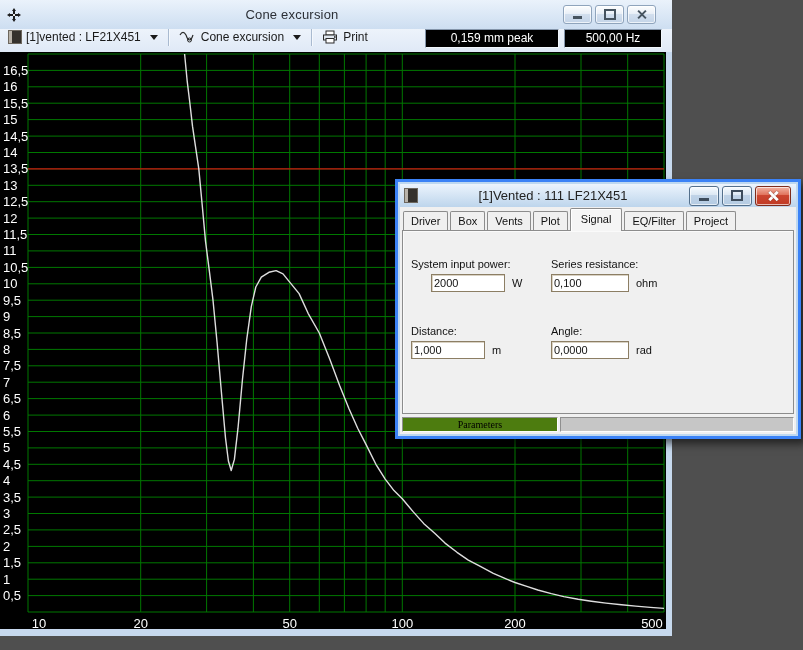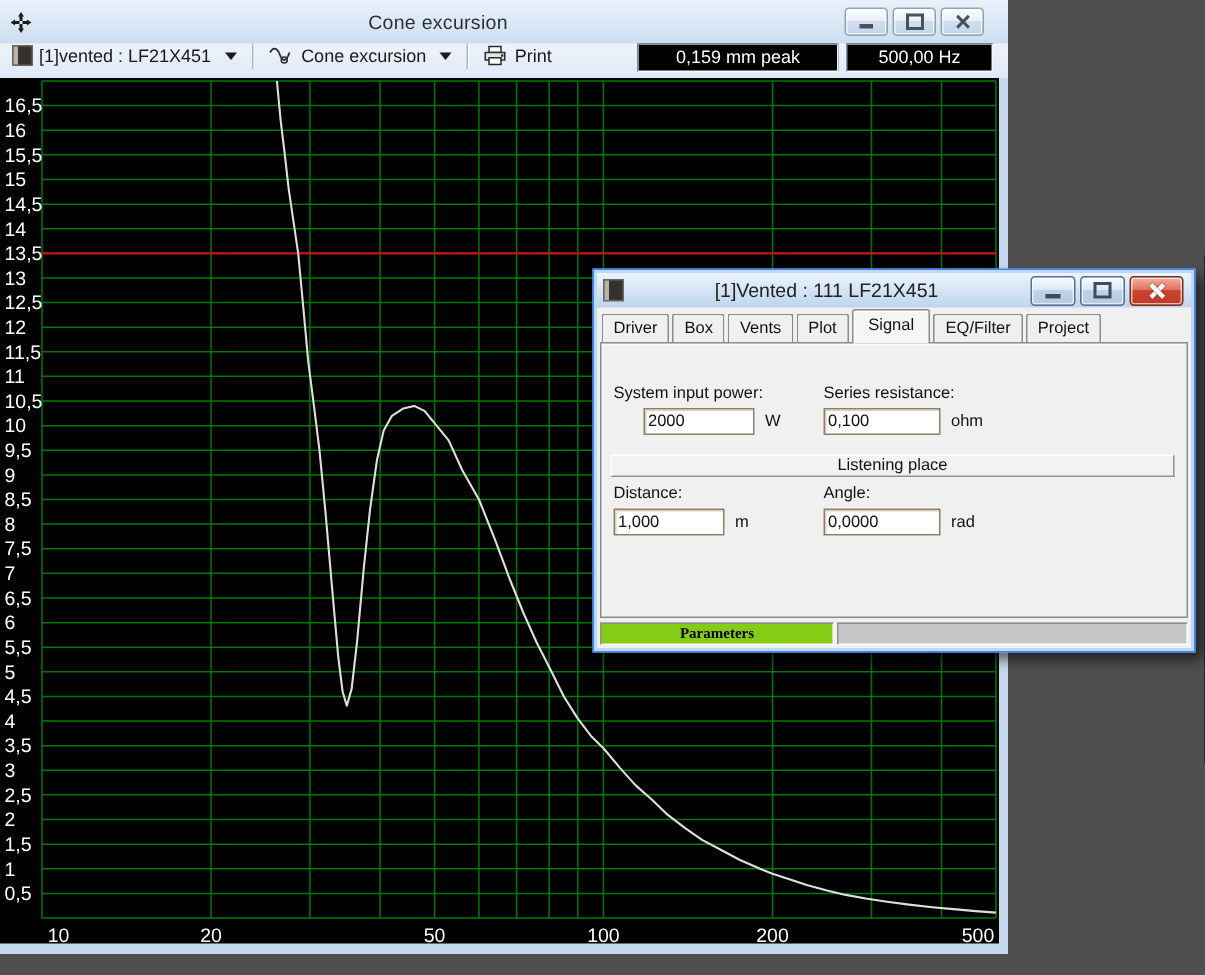--- a/index.html
+++ b/index.html
@@ -50,21 +50,21 @@
     padding:0 6px;
   }
   .stat-peak{min-width:120px;margin-left:auto;}
   .stat-freq{min-width:84px;margin-right:10px;}
   
   .chart{position:absolute;left:0;top:52px;width:666px;height:577px;background:#000;}
   .chart svg{display:block;}
   
   .dialog{
     position:absolute;left:395px;top:179px;width:396px;height:250px;
-    border:1px solid #3b82f6;background:#bed8f1;padding:2px;
+    border:3px solid #3b82f6;background:#bed8f1;padding:2px;
     box-shadow:5px 5px 8px rgba(0,0,0,.55);
     z-index:10;
   }
   .dlg-titlebar{
     height:23px;display:flex;align-items:center;
     background:linear-gradient(#ecf4fd,#bdd5ec);
   }
   .dlg-icon{margin-left:5px;width:9px;height:13px;background:#35312c;border-left:3px solid #b9b3a9;box-shadow:0 0 0 1px #6d675e;flex:0 0 auto;}
   .dlg-title{flex:1;text-align:center;font-size:13px;color:#222;}
   .dlg-controls{display:flex;gap:3px;margin-right:5px;}
@@ -107,22 +107,22 @@
   .fld-label{position:absolute;font-size:11px;color:#111;}
   .fld{position:absolute;display:flex;align-items:center;gap:7px;}
   .fld input{
     height:16px;border:1px solid #8c7e64;background:#fff;font-family:"Liberation Sans",sans-serif;
     font-size:11px;color:#111;padding:0 2px;box-shadow:inset 1px 1px 0 #d9d2c4;
   }
   .unit{font-size:11px;color:#111;}
   .statusbar{position:absolute;left:2px;right:2px;bottom:2px;height:15px;display:flex;gap:2px;}
   .status-cell{border:1px solid;border-color:#8f8f8f #fdfdfd #fdfdfd #8f8f8f;}
   .status-left{
-    width:154px;background:#84cc16;text-align:center;
-    font-family:"Liberation Serif",serif;font-weight:bold;font-size:10px;line-height:13px;color:#000;
+    width:154px;background:#4d7c0f;text-align:center;
+    font-family:"Liberation Serif",serif;font-weight:normal;font-size:10px;line-height:13px;color:#000;
   }
   .status-right{flex:1;background:#c6c6c6;}
   
   .icon-svg{display:block;}
 </style>
 </head>
 <body>
 
 <div class="main-window">
 
@@ -308,21 +308,20 @@
 
       <div class="fld" style="left:8px;top:43px;padding-left:20px;">
         <input style="width: 68px;" value="2000">
         <span class="unit">W</span>
       </div>
       <div class="fld" style="left:148px;top:43px;">
         <input style="width: 72px;" value="0,100">
         <span class="unit">ohm</span>
       </div>
 
-      <div class="group-bar" style="top:74px;">Listening place</div>
 
       <div class="fld-label" style="left:8px;top:94px;">Distance:</div>
       <div class="fld-label" style="left:148px;top:94px;">Angle:</div>
 
       <div class="fld" style="left:8px;top:110px;">
         <input style="width: 68px;" value="1,000">
         <span class="unit">m</span>
       </div>
       <div class="fld" style="left:148px;top:110px;">
         <input style="width: 72px;" value="0,0000">

